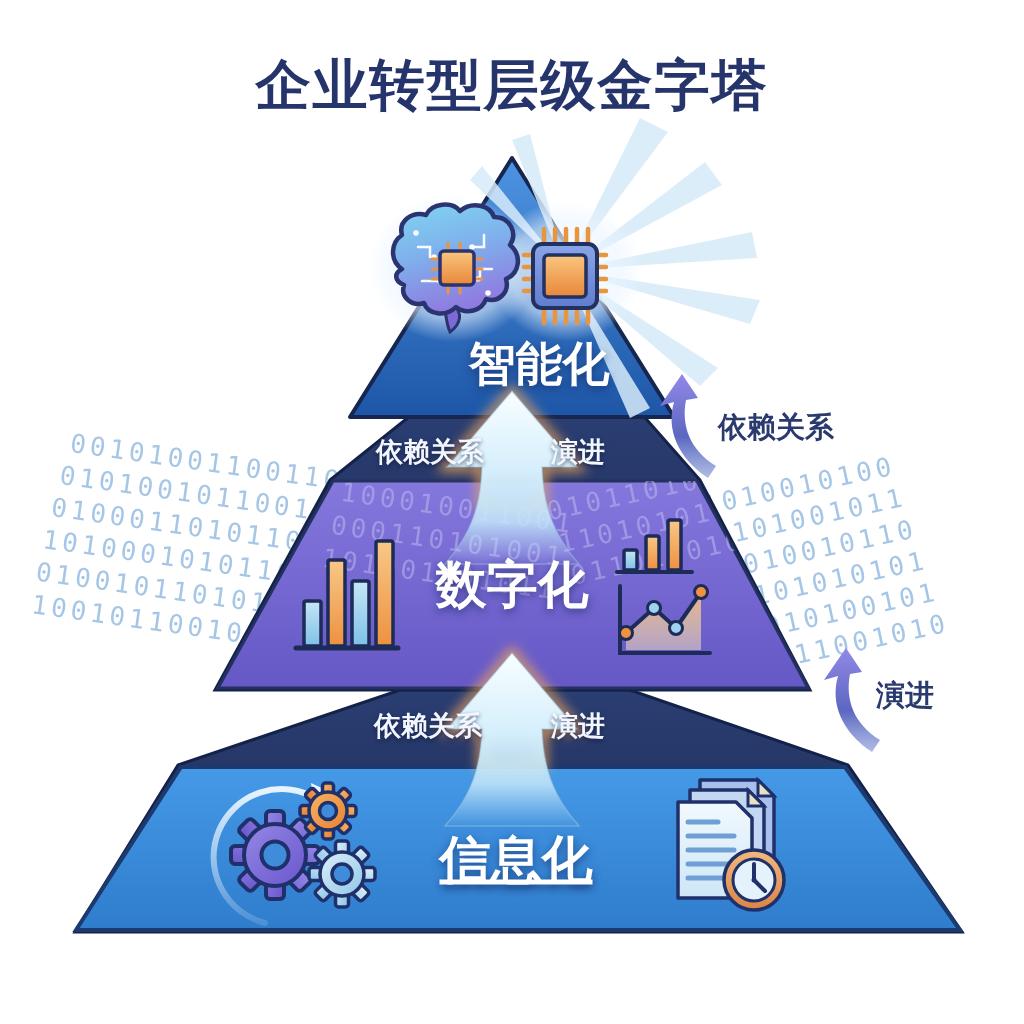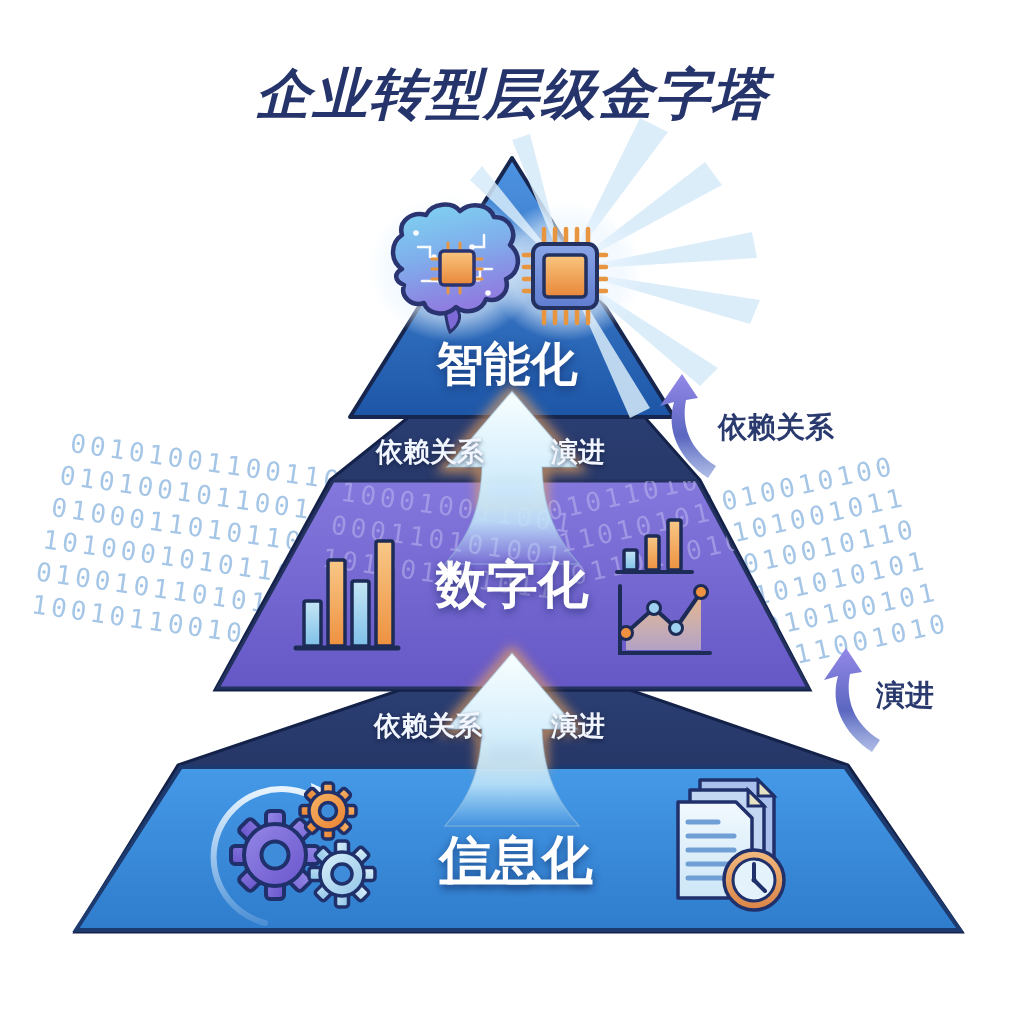--- a/index.html
+++ b/index.html
@@ -2,21 +2,21 @@
 <html><head>
 <meta charset="utf-8">
 <style>
   html,body{margin:0;padding:0;background:#ffffff;}
   #canvas{position:relative;width:1024px;height:1024px;overflow:hidden;background:#ffffff;
           font-family:"Liberation Sans",sans-serif;}
   #canvas svg{position:absolute;left:0;top:0;}
   .t{position:absolute;transform:translate(-50%,-50%);white-space:nowrap;}
   .title{color:#25346b;font-size:55px;font-weight:800;letter-spacing:2px;}
   .lvl{color:#ffffff;font-weight:700;text-shadow:0 3px 8px rgba(12,30,80,.55);}
-  .lvl-top{font-size:47px;}
+  .lvl-top{font-size:47px;margin-left:32px;}
   .lvl-mid{font-size:51px;}
   .lvl-bot{font-size:51px;text-decoration:underline;}
   .band{color:#f2f6ff;font-size:27px;font-weight:600;text-shadow:0 2px 4px rgba(8,18,50,.6);}
   .note{color:#2a3a6e;font-size:29px;font-weight:700;}
   .binary-text{font-family:"DejaVu Sans Mono",monospace;letter-spacing:4px;font-size:26px;}
 </style>
 </head>
 <body>
 
 <div id="canvas">
@@ -311,21 +311,21 @@
     <circle cx="82" cy="108" r="30" fill="url(#ringGrad)" stroke="#20306b" stroke-width="3.5"></circle>
     <circle cx="82" cy="108" r="21" fill="#e4f2fb" stroke="#20306b" stroke-width="3"></circle>
     <g stroke="#20306b" stroke-width="4" stroke-linecap="round">
       <path d="M82 108 V92"></path>
           <path d="M82 108 L93 119"></path>
     </g>
     <circle cx="82" cy="108" r="2.5" fill="#20306b"></circle>
   </g>
 </svg>
 
-<div class="t title" style="left:512px;top:95px;font-style:italic;">企业转型层级金字塔</div>
+<div class="t title" style="left:512px;top:86px;">企业转型层级金字塔</div>
 
 <div class="t lvl lvl-top" style="left:507px;top:364px;">智能化</div>
 <div class="t lvl lvl-mid" style="left:512px;top:585px;">数字化</div>
 <div class="t lvl lvl-bot" style="left:516px;top:860px;">信息化</div>
 
 <div class="t band" style="left:430px;top:452px;">依赖关系</div>
 <div class="t band" style="left:578px;top:452px;">演进</div>
 <div class="t band" style="left:428px;top:726px;">依赖关系</div>
 <div class="t band" style="left:578px;top:726px;">演进</div>
 

